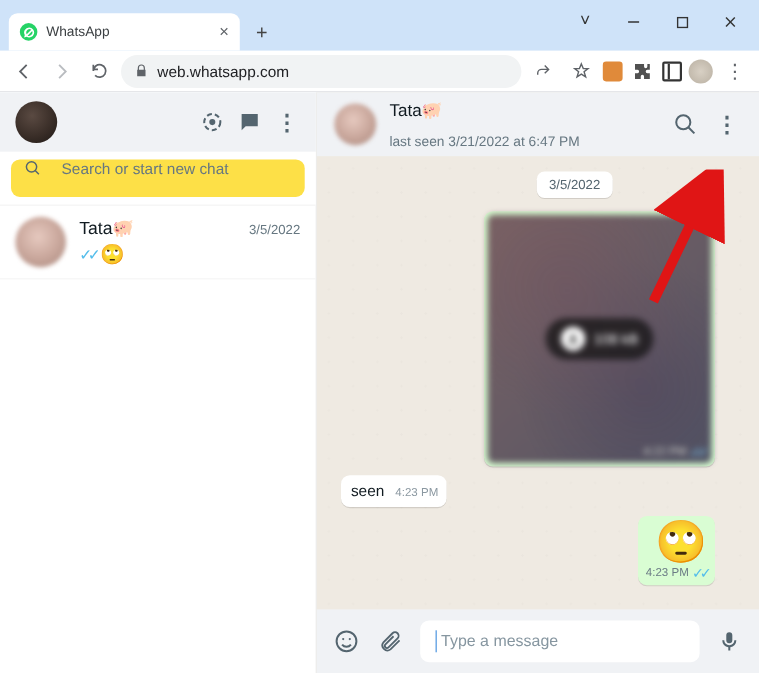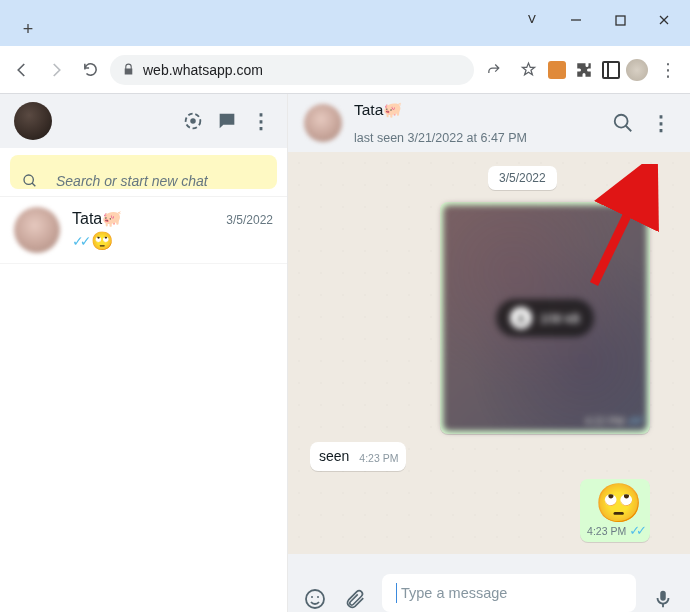--- a/index.html
+++ b/index.html
@@ -11,21 +11,21 @@
   .tabstrip { height:34px; display:flex; align-items:flex-end; padding:0 8px; position:relative; }
   .tab { background:#fff; height:34px; width:210px; border-radius:8px 8px 0 0; display:flex; align-items:center; padding:0 10px; gap:8px; font-size:12.5px; color:#3c4043; }
   .tab .favicon { width:16px; height:16px; border-radius:50%; background:#25d366; display:flex; align-items:center; justify-content:center; }
   .tab .favicon svg { width:11px; height:11px; }
   .tab .close { margin-left:auto; color:#5f6368; font-size:15px; line-height:1; }
   .newtab { width:28px; height:28px; display:flex; align-items:center; justify-content:center; color:#444; font-size:18px; margin-left:6px; margin-bottom:3px; }
   .winctrls { position:absolute; right:4px; top:-6px; display:flex; gap:0; }
   .winbtn { width:44px; height:28px; display:flex; align-items:center; justify-content:center; color:#333; font-size:14px; }
   .winbtn.chev { width:44px; font-size:16px; }
 
-  .toolbar { height:48px; background:#fff; border-bottom:1px solid #dadce0; display:flex; align-items:center; padding:0 8px; gap:6px; }
+  .toolbar { height:38px; background:#fff; border-bottom:1px solid #dadce0; display:flex; align-items:center; padding:0 8px; gap:6px; }
   .tb-icon { width:28px; height:28px; display:flex; align-items:center; justify-content:center; color:#5f6368; border-radius:50%; }
   .tb-icon.disabled { color:#b9bcc0; }
   .omnibox { flex:1; height:30px; background:#f1f3f4; border-radius:15px; display:flex; align-items:center; padding:0 12px; gap:8px; color:#202124; font-size:14px; }
   .lock { color:#5f6368; }
   .ext { width:24px; height:24px; display:flex; align-items:center; justify-content:center; }
   .ext.fox { background:#e08a3a; border-radius:3px; width:18px; height:18px; }
   .ext.puzzle { color:#333; }
   .ext.panel { width:18px; height:18px; border:2px solid #333; border-radius:2px; position:relative; }
   .ext.panel::after { content:""; position:absolute; left:3px; top:0; bottom:0; width:2px; background:#333; }
   .avatar-small { width:22px; height:22px; border-radius:50%; background:radial-gradient(circle,#d8d0c4,#b9b0a2); }
@@ -35,21 +35,21 @@
   .app { flex:1; display:flex; background:#fff; min-height:0; }
 
   
   .left { width:288px; border-right:1px solid #e9e9e9; display:flex; flex-direction:column; background:#fff; }
   .left-header { height:54px; background:#f0f2f5; display:flex; align-items:center; padding:0 14px; gap:10px; }
   .me-avatar { width:38px; height:38px; border-radius:50%; background:radial-gradient(circle at 40% 35%, #5a4a42 0%, #3a2e28 55%, #1e1815 100%); filter:blur(0.3px); }
   .lh-spacer { flex:1; }
   .lh-icon { width:24px; height:24px; color:#54656f; display:flex; align-items:center; justify-content:center; }
 
   .search-wrap { padding:7px 10px; background:#fff; border-bottom:1px solid #f2f2f2; }
-  .search { height:34px; background:#fef9c3; border-radius:8px; display:flex; align-items:flex-end; padding:0 12px; gap:18px; color:#667781; font-size:14px;font-style:italic; }
+  .search { height:34px; background:#fde047; border-radius:8px; display:flex; align-items:flex-start; padding:0 12px; gap:18px; color:#667781; font-size:14px; }
 
   .chatlist { flex:1; overflow:auto; }
   .chat-item { display:flex; align-items:center; padding:10px 14px; gap:12px; border-bottom:1px solid #f4f4f4; }
   .chat-avatar { width:46px; height:46px; border-radius:50%; background:radial-gradient(circle at 45% 40%, #e6c9bf 0%, #caa89d 50%, #a9887d 100%); filter:blur(2px); }
   .chat-mid { flex:1; min-width:0; }
   .chat-top { display:flex; justify-content:space-between; align-items:baseline; }
   .chat-name { font-size:16px; color:#111b21; }
   .chat-date { font-size:12px; color:#667781; }
   .chat-bot { display:flex; align-items:center; gap:2px; color:#667781; font-size:13px; margin-top:2px; }
   .ticks { color:#53bdeb; font-size:14px; letter-spacing:-4px; margin-right:2px; }
@@ -90,34 +90,43 @@
   .msg-text { font-size:14px; color:#111b21; }
   .msg-time { font-size:10.5px; color:#8b98a1; }
 
   .emoji-out { align-self:flex-end; background:#d9fdd3; border-radius:8px; padding:5px 7px 4px; box-shadow:0 1px 0.5px rgba(0,0,0,0.12); display:flex; flex-direction:column; align-items:flex-end; }
   .big-emoji { font-size:38px; line-height:1; }
   .time-ticks { display:flex; align-items:center; gap:3px; margin-top:1px;}
   .time-ticks .t { font-size:10.5px; color:#6b7b85; }
   .time-ticks .tk { color:#53bdeb; font-size:13px; letter-spacing:-4px; }
 
   
-  .composer { height:58px; background:#f0f2f5; display:flex; align-items:flex-end; padding:0 14px; gap:14px; }
+  .composer { height:58px; background:#f0f2f5; display:flex; align-items:center; padding:0 14px; gap:14px; }
   .cmp-icon { width:26px; height:26px; color:#54656f; display:flex; align-items:center; justify-content:center; }
   .cmp-input { flex:1; height:38px; background:#fff; border-radius:8px; display:flex; align-items:center; padding:0 14px; color:#8696a0; font-size:14.5px; position:relative; }
   .cursor { width:1px; height:20px; background:#3b8add; margin-right:4px; }
 
   svg { display:block; }
 </style>
 </head>
 <body>
 
 <div class="browser">
   <div class="titlebar"></div>
 
   <div class="tabstrip">
+    <div class="tab">
+      <span class="favicon">
+        <svg viewBox="0 0 24 24" fill="#fff">
+            <path d="M12 2a10 10 0 0 0-8.6 15.1L2 22l5-1.3A10 10 0 1 0 12 2zm0 3c1.5 0 3 .5 4.2 1.4l-9 9A7 7 0 0 1 12 5zm5.6 3.4A7 7 0 0 1 12 19c-1.1 0-2.1-.3-3.1-.7l8.7-8.7z"></path>
+          </svg>
+      </span>
+      <span>WhatsApp</span>
+      <span class="close">×</span>
+    </div>
     <div class="newtab">+</div>
 
     <div class="winctrls">
       <div class="winbtn chev">˅</div>
       <div class="winbtn">
         <svg width="12" height="12">
             <line x1="1" y1="6" x2="11" y2="6" stroke="#333" stroke-width="1.3"></line>
           </svg>
       </div>
       <div class="winbtn">

